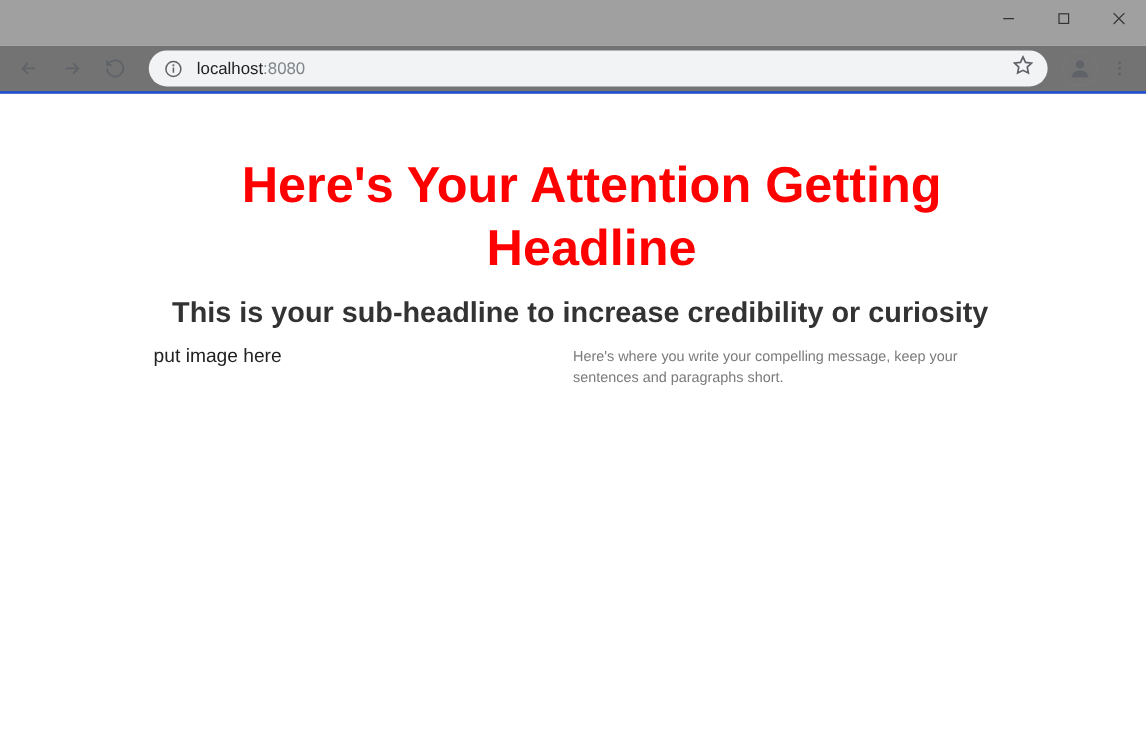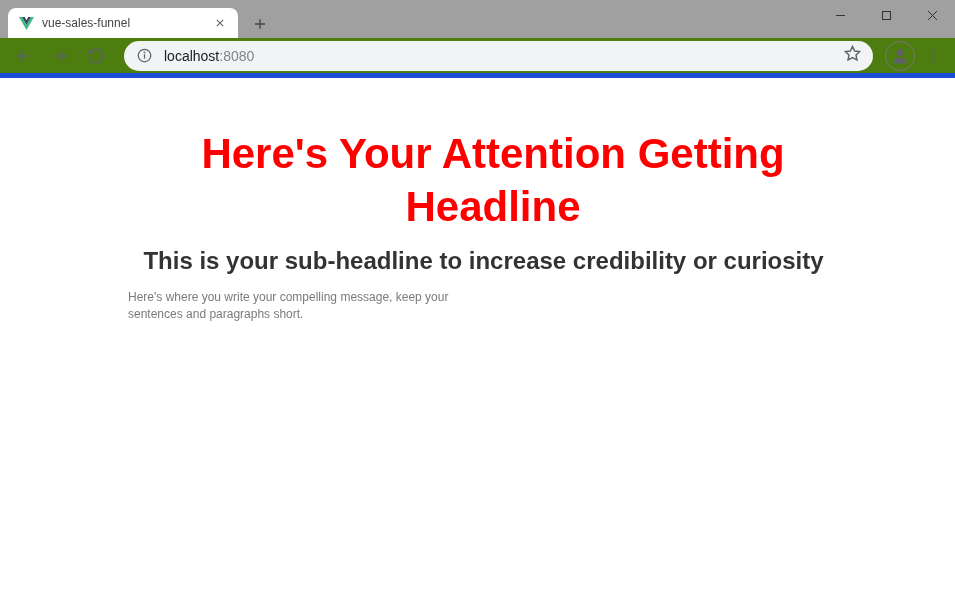--- a/index.html
+++ b/index.html
@@ -16,21 +16,21 @@
     .tab .favicon { width: 16px; height: 16px; margin-right: 8px; display: inline-flex; align-items: center; justify-content: center; }
     .tab .title { flex: 1; white-space: nowrap; overflow: hidden; text-overflow: ellipsis; }
     .tab .close { width: 16px; height: 16px; display: flex; align-items: center; justify-content: center; color: #666; font-size: 14px; }
     .newtab { width: 28px; height: 28px; display: flex; align-items: center; justify-content: center; color: #333; font-size: 20px; margin-left: 8px; margin-top: 9px; }
 
     .window-controls { display: flex; height: 30px; margin-left: auto; }
     .win-btn { width: 46px; display: flex; align-items: center; justify-content: center; }
     .win-btn svg { stroke: #333; }
 
     
-    .toolbar { height: 40px; background: #4d7c0f; border-bottom: 5px solid #1d4ed8; display: flex; align-items: center; padding: 0 8px; gap: 4px; }
+    .toolbar { height: 40px; background: #737373; border-bottom: 2px solid #1d4ed8; display: flex; align-items: center; padding: 0 8px; gap: 4px; }
     .nav-btn { width: 32px; height: 32px; display: flex; align-items: center; justify-content: center; border-radius: 50%; color: #5f6368; }
     .omnibox {
       flex: 1; height: 30px; background: #f1f3f4; border-radius: 15px;
       display: flex; align-items: center; padding: 0 12px; margin: 0 8px; color: #4c4c4c;
     }
     .omnibox .info-icon { width: 16px; height: 16px; margin-right: 12px; display: flex; align-items: center; justify-content: center; }
     .omnibox .url { font-size: 14px; color: #202124; }
     .omnibox .url .port { color: #80868b; }
     .omnibox .star { margin-left: auto; color: #5f6368; }
     .toolbar-right { display: flex; align-items: center; gap: 0; }
@@ -42,41 +42,20 @@
     .headline { color: #ff0000; font-size: 42px; font-weight: 600; text-align: center; line-height: 1.25; padding: 0 110px; margin-left: 31px; }
     .subhead { color: #333; font-size: 24px; font-weight: 600; text-align: center; margin-top: 14px; margin-left: 12px; }
     .cols { display: flex; padding: 14px 128px 0 128px; gap: 0; }
     .col-left { width: 50%; font-size: 16px; color: #222; }
     .col-right { width: 50%; font-size: 12px; color: #7a7a7a; line-height: 1.4; padding-right: 20px; }
   </style>
 </head>
 <body>
 
 <div class="titlebar">
-  <div class="tabstrip">
-    <div class="tab">
-      <span class="favicon">
-        <svg width="15" height="13" viewBox="0 0 100 86">
-            <polygon points="0,0 50,86 100,0 80,0 50,52 20,0" fill="#41b883"></polygon>
-            <polygon points="20,0 50,52 80,0 62,0 50,21 38,0" fill="#34495e"></polygon>
-          </svg>
-      </span>
-      <span class="title">vue-sales-funnel</span>
-      <span class="close">
-        <svg width="8" height="8" viewBox="0 0 10 10">
-            <path d="M1 1 L9 9 M9 1 L1 9" stroke="#666" stroke-width="1.4"></path>
-          </svg>
-      </span>
-    </div>
-    <div class="newtab">
-      <svg width="12" height="12" viewBox="0 0 12 12">
-          <path d="M6 1 V11 M1 6 H11" stroke="#444" stroke-width="1.3"></path>
-        </svg>
-    </div>
-  </div>
   <div class="window-controls">
     <div class="win-btn">
       <svg width="11" height="11" viewBox="0 0 11 11">
           <path d="M1 5.5 H10" stroke-width="1"></path>
         </svg>
     </div>
     <div class="win-btn">
       <svg width="11" height="11" viewBox="0 0 11 11">
           <rect x="1.5" y="1.5" width="8" height="8" fill="none" stroke-width="1"></rect>
         </svg>
@@ -135,15 +114,16 @@
           <circle cx="12" cy="19" r="1.8"></circle>
         </svg>
     </div>
   </div>
 </div>
 
 <div class="content">
   <h1 class="headline">Here's Your Attention Getting Headline</h1>
   <h2 class="subhead">This is your sub-headline to increase credibility or curiosity</h2>
   <div class="cols">
+    <div class="col-left">put image here</div>
     <div class="col-right">Here's where you write your compelling message, keep your sentences and paragraphs short.</div>
   </div>
 </div>
 
 </body></html>

